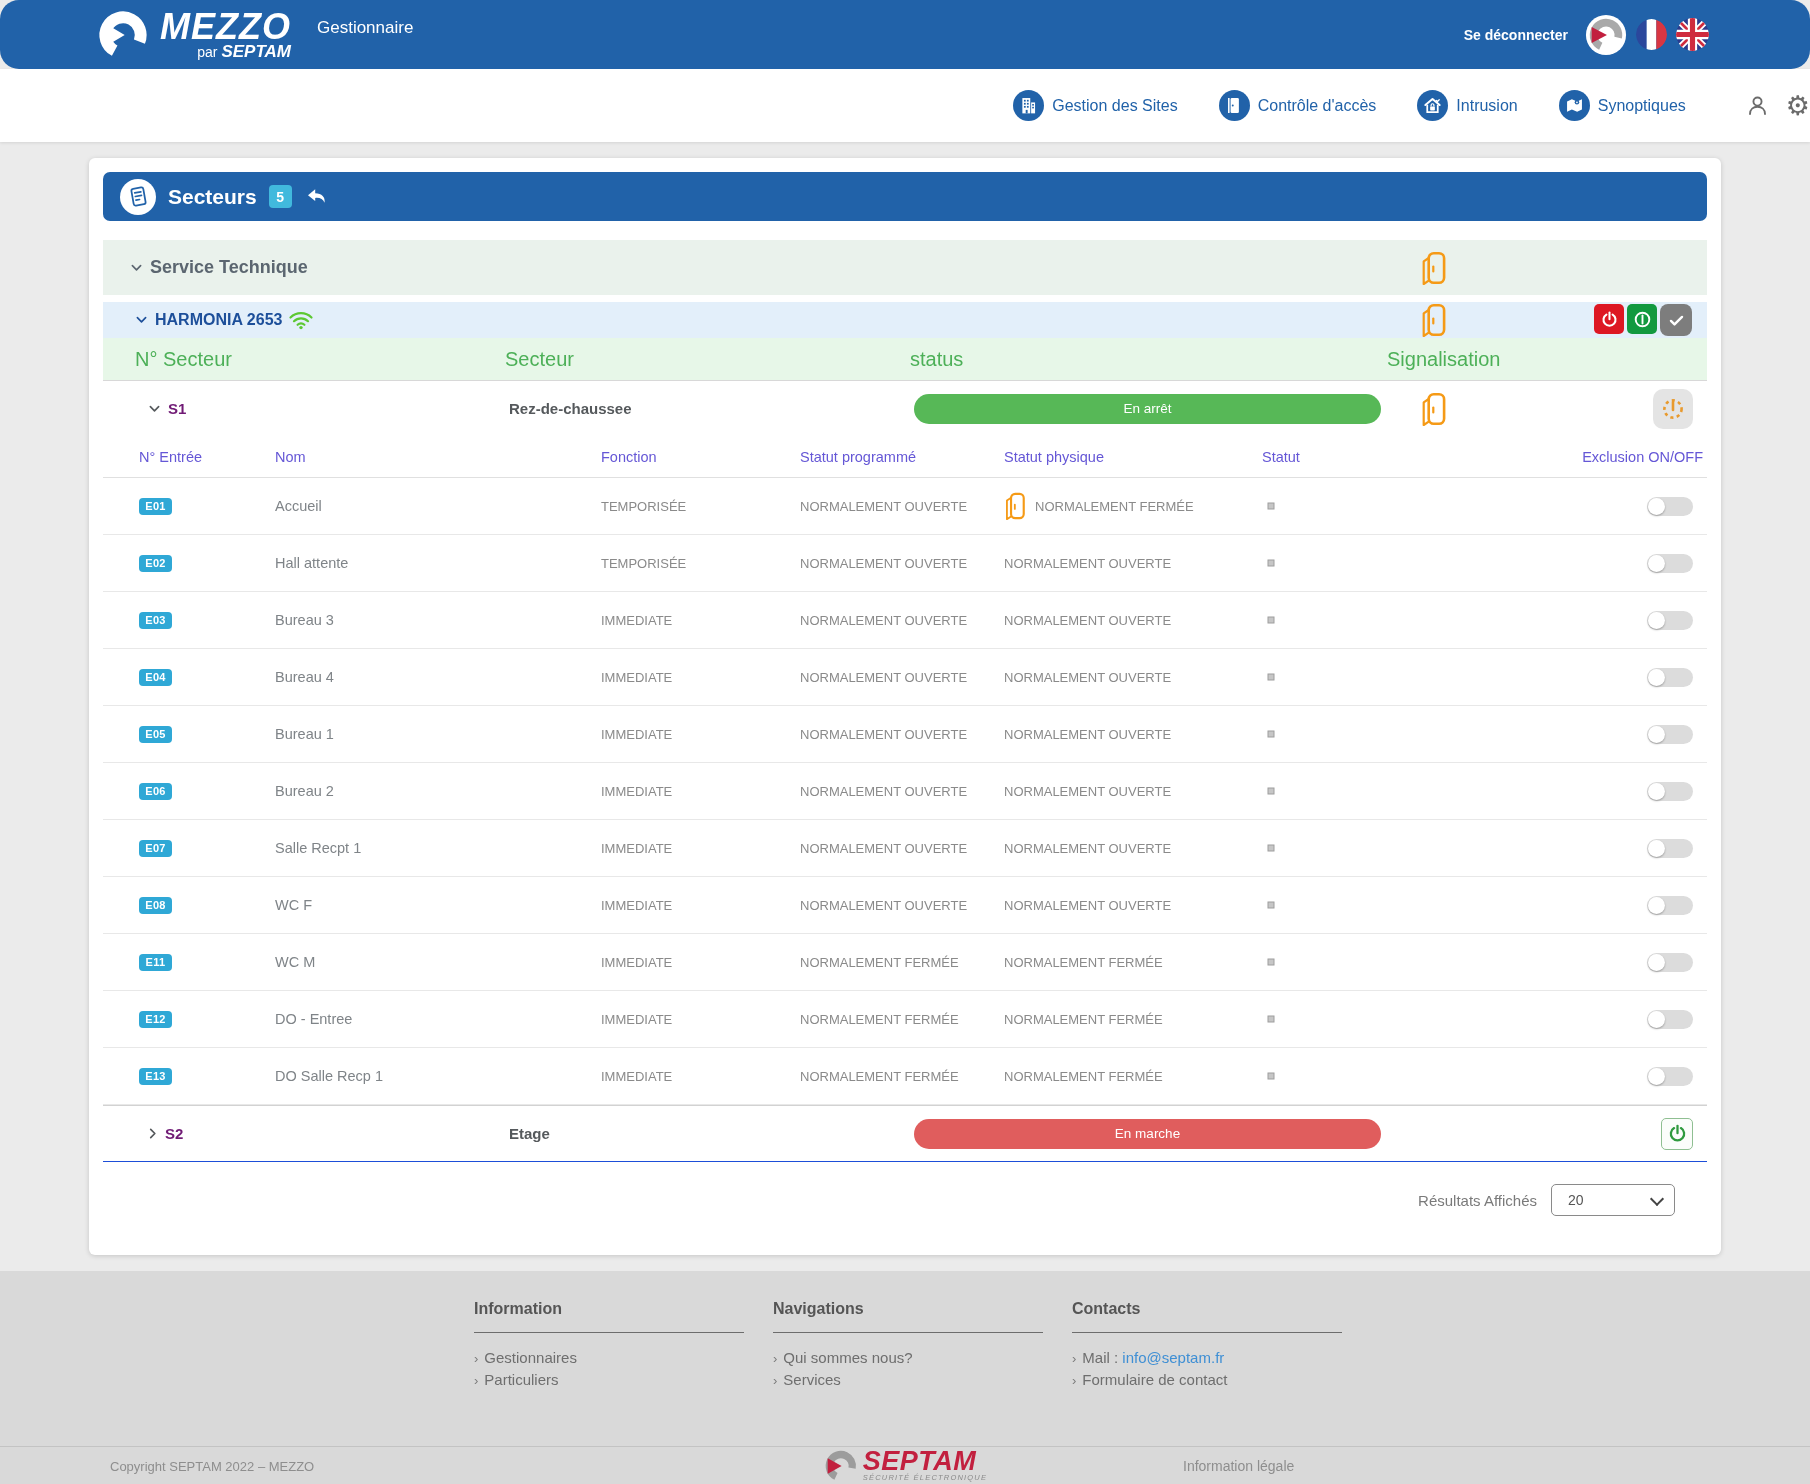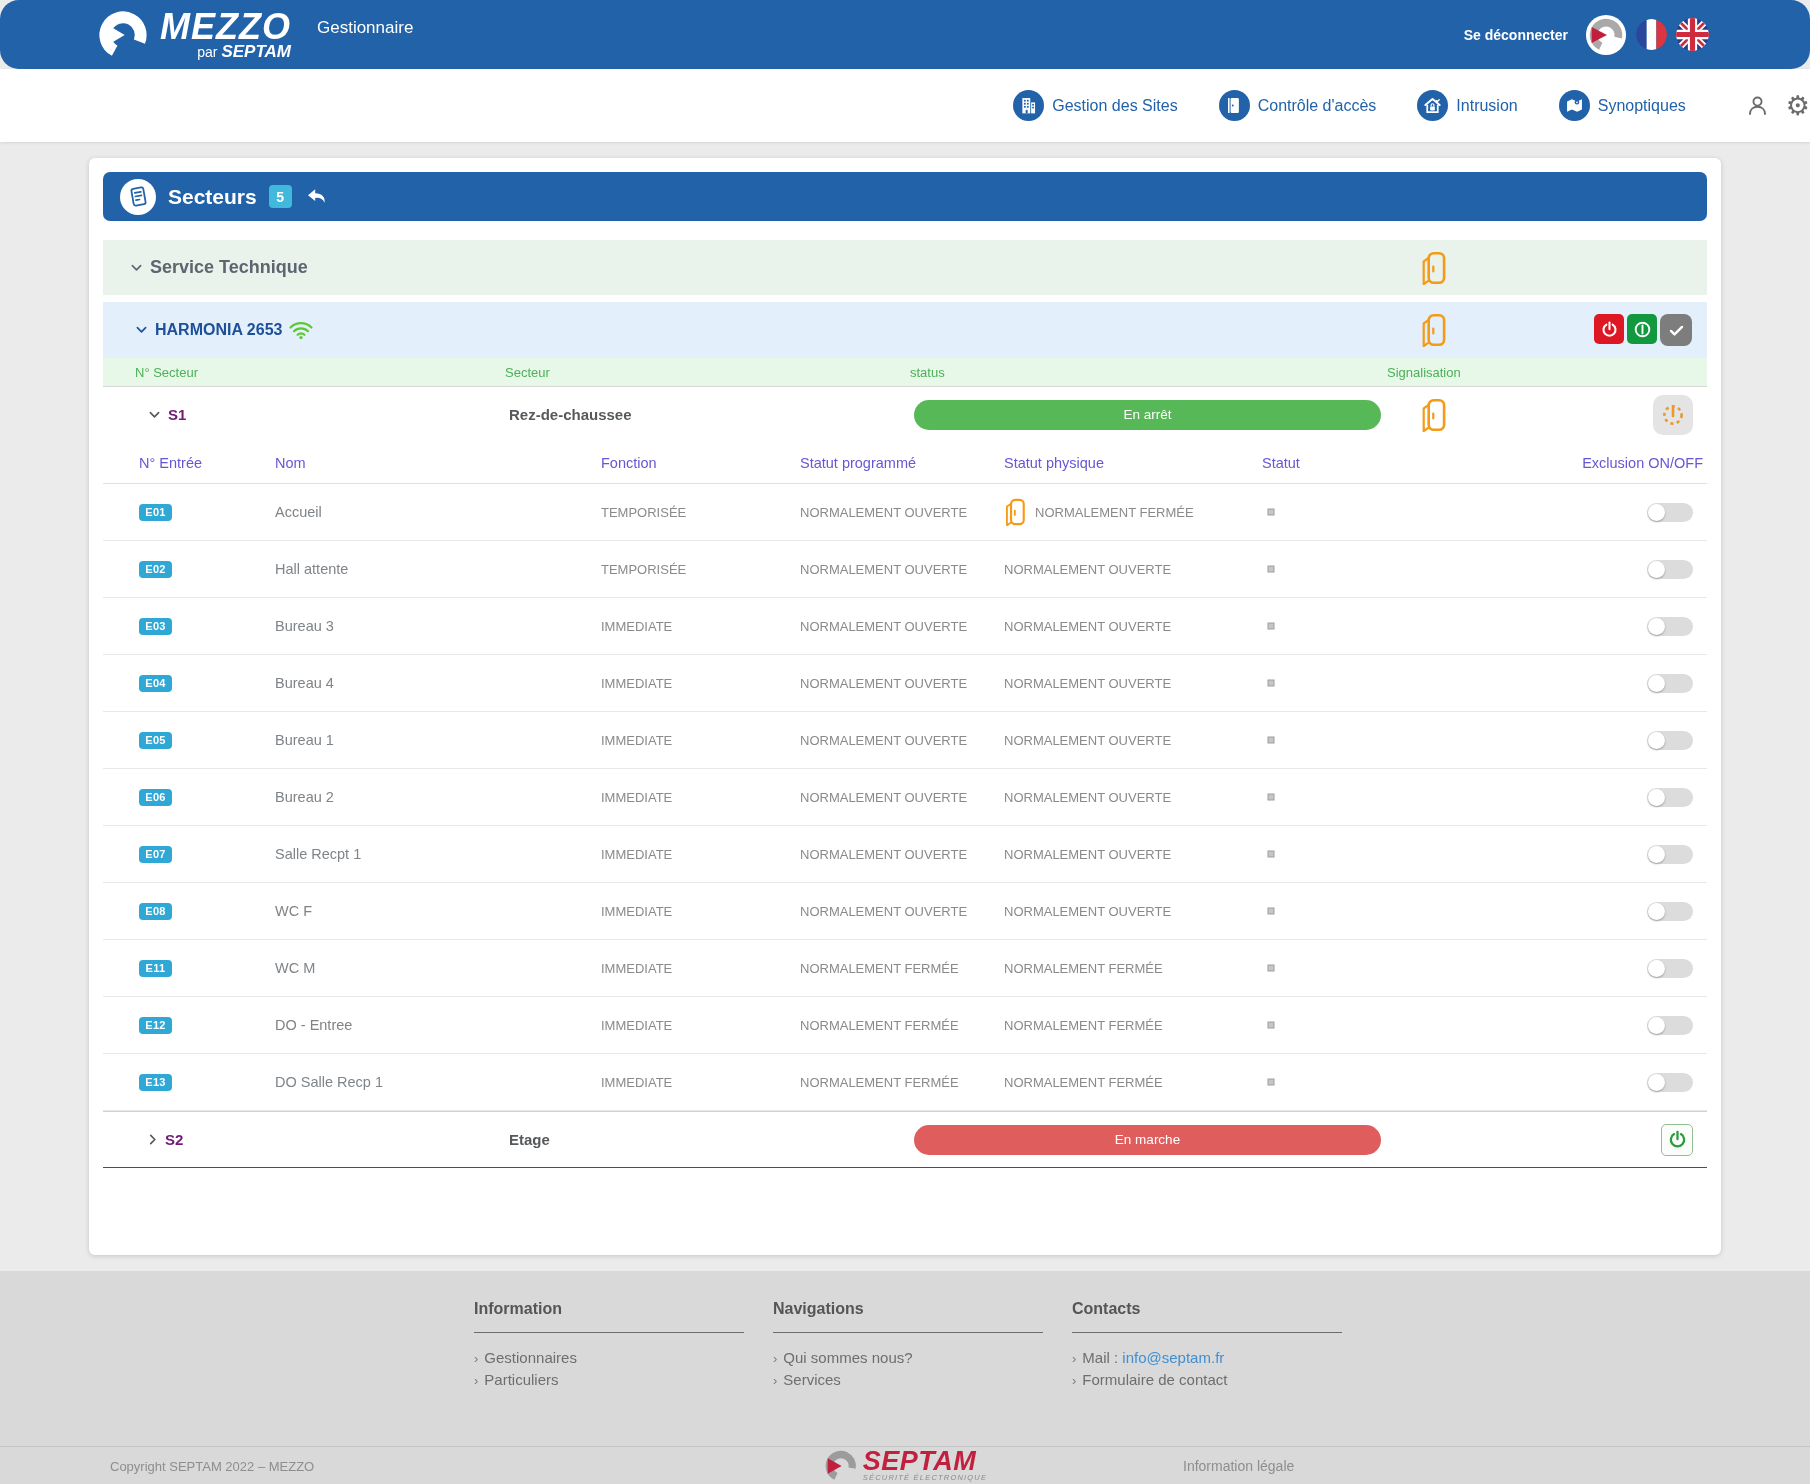--- a/index.html
+++ b/index.html
@@ -62,21 +62,21 @@
   .panel-count {
     min-width:23px; height:23px; border-radius:4px; background:var(--badge_cyan);
     color:#fff; font-size:14px; font-weight:bold; display:flex; align-items:center;
     justify-content:center; padding:0 5px;
   }
   .panel-back { color:#fff; cursor:pointer; margin-left:2px; }
   .panel-back svg { width:22px; height:18px; }
 
   .grouprow { height:55px; display:flex; align-items:center; position:relative; padding-left:28px; }
   .row-site { background:var(--site_row_bg); margin-bottom:7px; }
-  .row-central { background:var(--central_row_bg); height:56px; padding-left:33px; }
+  .row-central { background:var(--central_row_bg); height:36px; padding-left:33px; }
   .chev { color:#5c6670; margin-right:8px; display:inline-flex; }
   .chev svg { width:11px; height:8px; }
   .site-label { font-size:18px; font-weight:bold; color:#5b6670; }
   .central-label { font-size:16px; font-weight:bold; color:#1d4f9a; }
   .row-central .chev { color:#1d4f9a; }
   .wifi-icon { color:var(--wifi_green); margin-left:6px; }
   .wifi-icon svg { width:26px; height:20px; }
   .door-pos { position:absolute; left:1317px; top:50%; transform:translateY(-50%); }
   .door { color:var(--door_orange); }
   .door-lg { width:27px; height:34px; }
@@ -85,21 +85,21 @@
   .act-btn { width:30px; height:30px; border-radius:5px; display:flex; align-items:center; justify-content:center; color:#fff; cursor:pointer; }
   .act-btn svg { width:19px; height:19px; }
   .btn-red { background:var(--button_red); }
   .btn-green { background:var(--button_green); }
   .btn-gray { background:var(--button_gray); border-radius:8px; width:32px; height:32px; }
 
   
   .sector-head, .sector-row {
     display:grid; grid-template-columns:370px 405px 477px 1fr; align-items:center; padding-left:36px;
   }
-  .sector-head { height:28px; background:var(--sector_header_bg); color:var(--header_green); font-size:13px;padding-left:32px; }
+  .sector-head { height:42px; background:var(--sector_header_bg); color:var(--header_green); font-size:20px;padding-left:32px; }
   .sector-row { height:56px; background:#fff; }
   .sector-row.s1 { border-top:1px solid #d8d8d8; }
   .sector-row.s2 { border-top:1px solid #d2d2d2; border-bottom:1px solid #1d4ed8; height:57px; }
   .sector-id { display:flex; align-items:center; padding-left:10px; font-weight:bold; color:#701a75; font-size:15px; cursor:pointer; }
   .sector-id .chev { color:#55595c; }
   .sector-name { font-weight:bold; color:#55595c; font-size:15px; }
   .pill {
     height:30px; border-radius:15px; color:#fff; font-size:13.5px;
     display:flex; align-items:center; justify-content:center; width:467px;
   }
@@ -669,20 +669,28 @@
           </span>
         <span class="sector-sig">
           <span class="s2-power">
               <svg>
                 <use href="#sym-power"></use>
               </svg>
             </span>
         </span>
       </div>
 
+      <div class="pagination">
+        <span class="pag-label">Résultats Affichés</span>
+        <span class="select-wrap">
+          <select>
+            <option>20</option>
+          </select>
+        </span>
+      </div>
 
     </section>
   </main>
 
   <footer class="site-footer">
     <div class="fcol">
       <div class="fcol-title">Information</div>
       <div class="flinks">
         <span class="flink">
             <span class="fchev">›</span>

